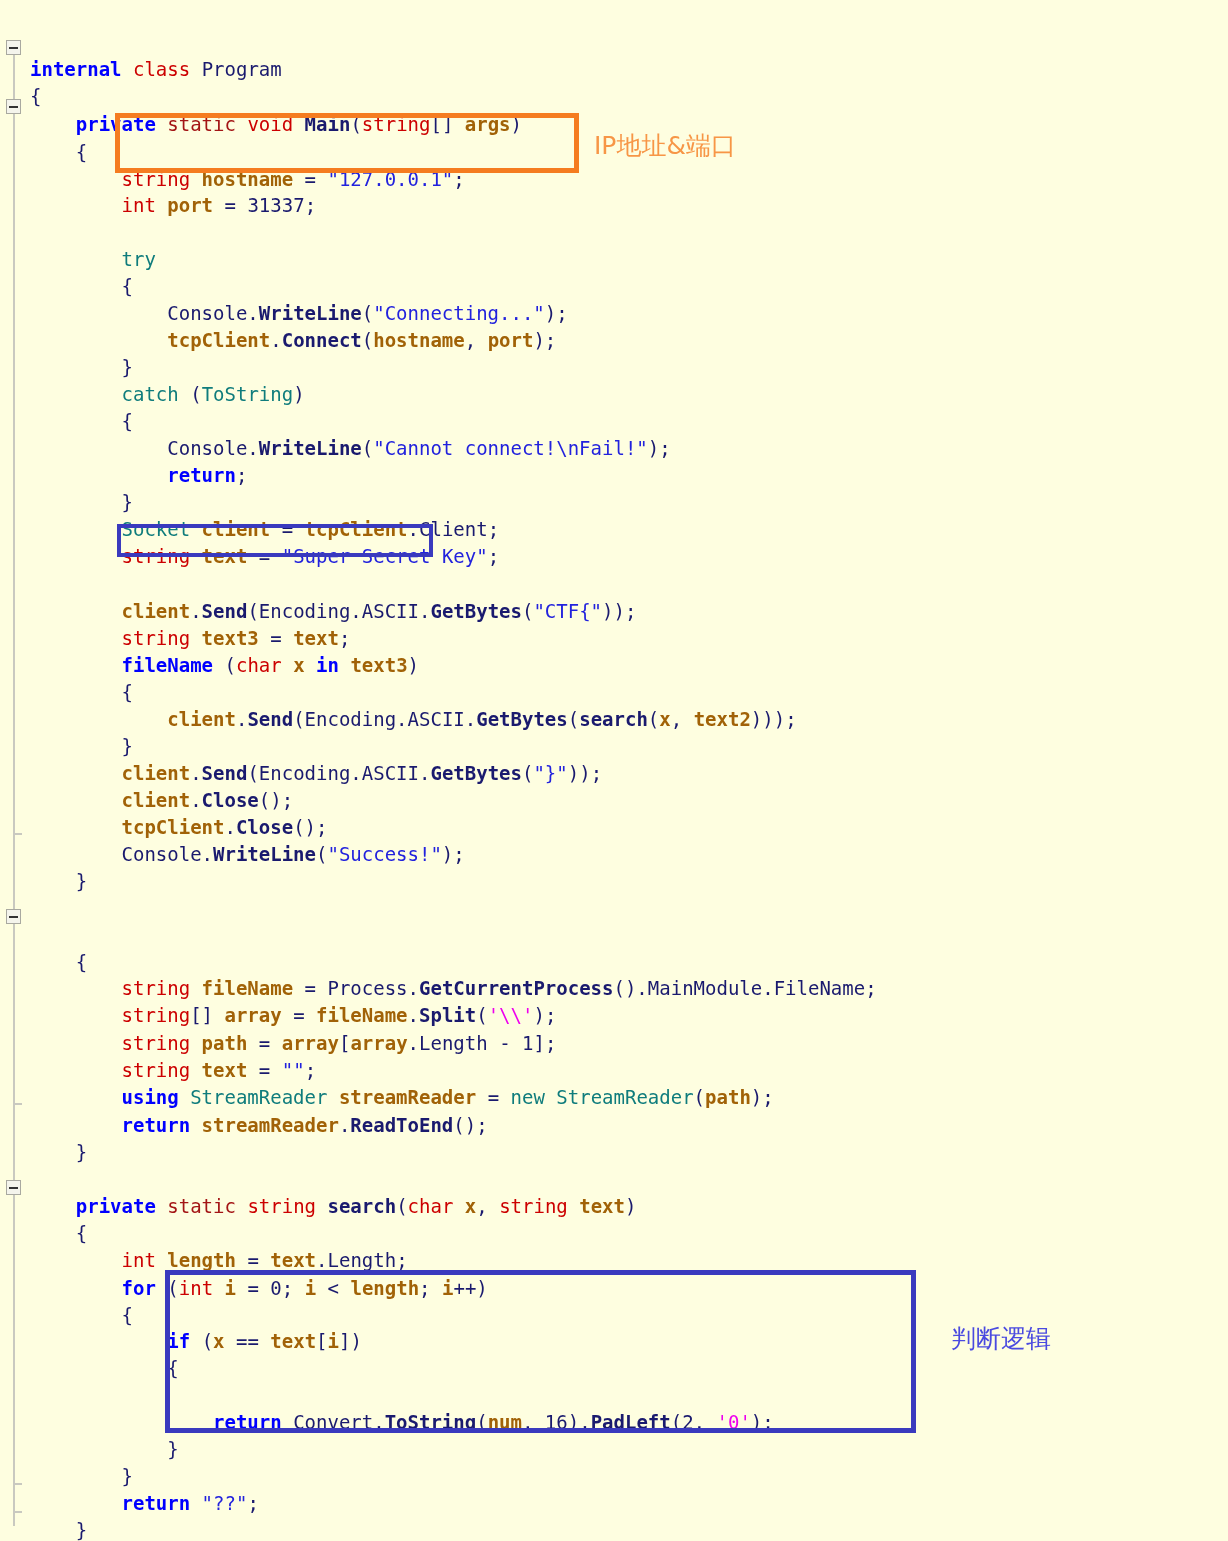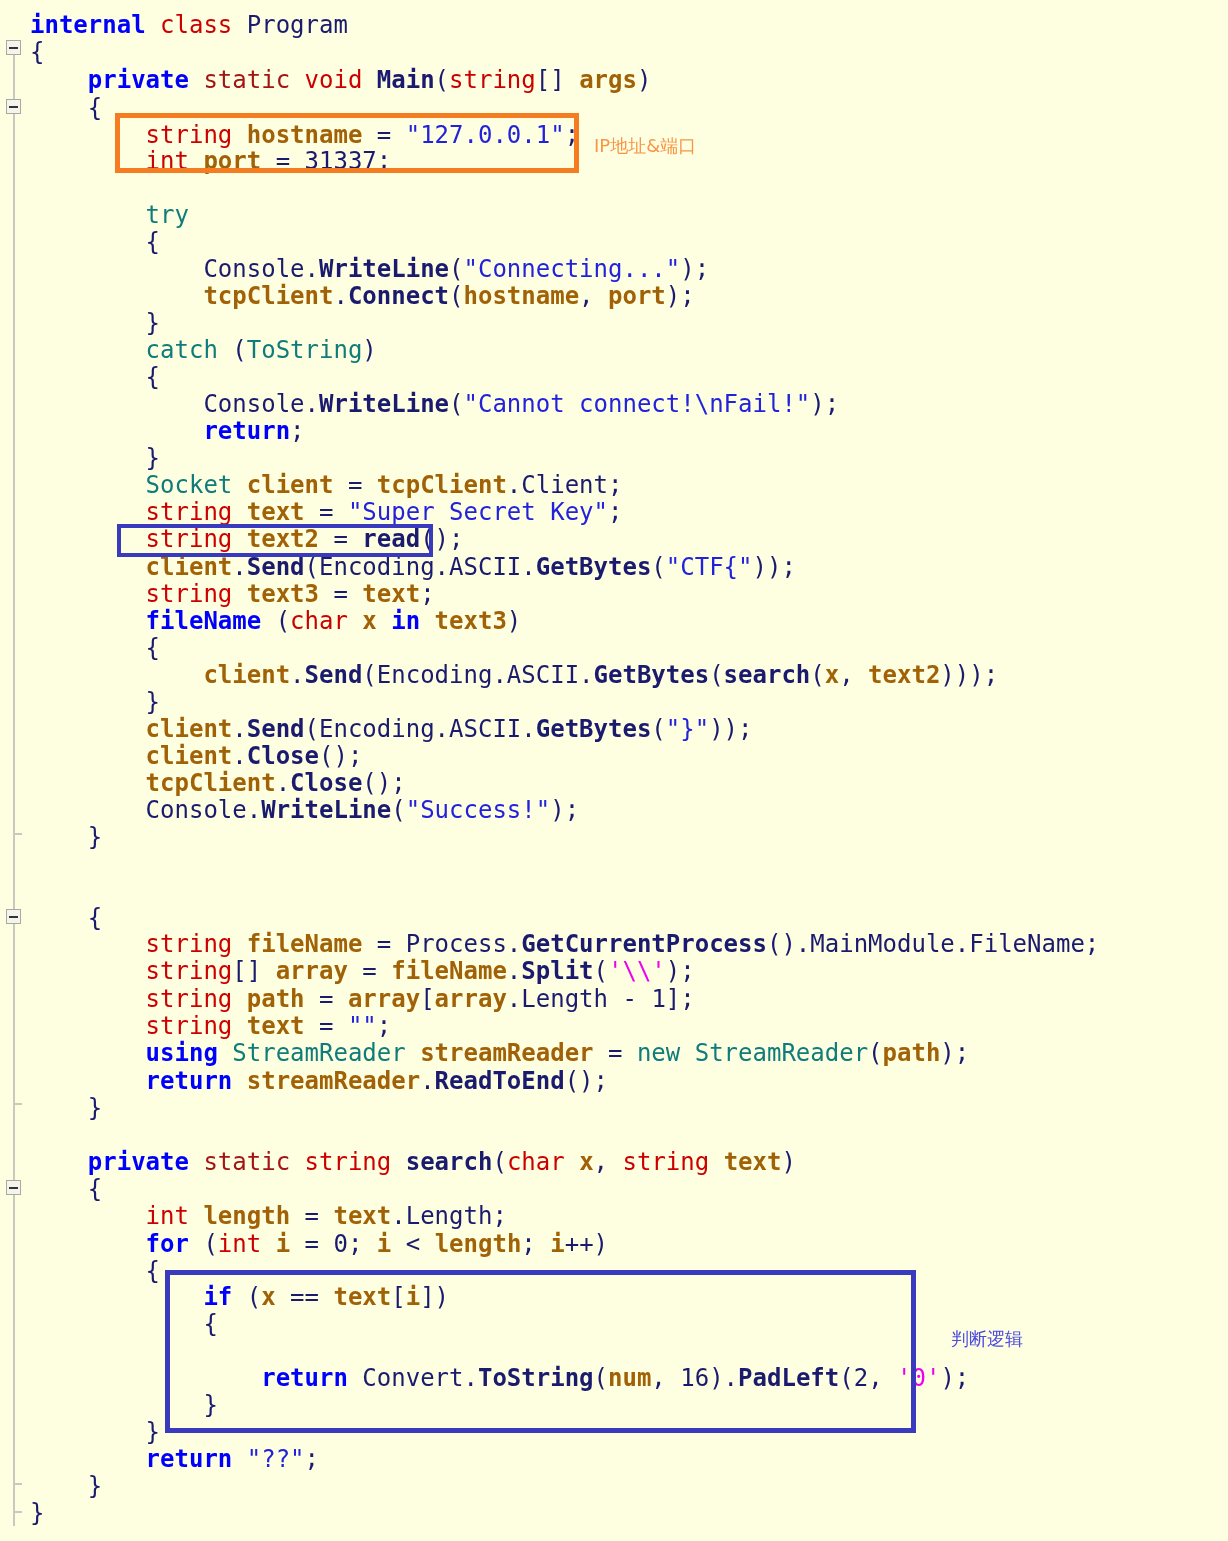--- a/index.html
+++ b/index.html
@@ -21,24 +21,25 @@
     border:1px solid #A9A9A0;background:#F4F4EC;box-sizing:border-box;
   }
   .fold-box:after{
     content:"";position:absolute;left:2px;top:6px;width:9px;height:2px;background:#333;
   }
   .fold-tick{position:absolute;left:13px;width:9px;height:2px;background:#C9C9C0;}
   
   .line{
     position:absolute;left:0;
     height:27px;line-height:27px;
-    font-size:24px;
+    font-size:19px;
     white-space:pre;
     letter-spacing:0px;
     color:#1A1A6E;
+    margin-top:44px;
   }
   
   .kw   {color:#0000FF;font-weight:bold;}        
   .kw2  {color:#CC0000;}                          
   .type {color:#0F7C7C;}                          
   .id   {color:#a16207;font-weight:bold;}                          
   .mem  {color:#1A1A6E;font-weight:bold;}         
   .cls  {color:#1A1A6E;}                          
   .str  {color:#2222DD;}                          
   .num  {color:#1A1A6E;}                          
@@ -46,21 +47,21 @@
   .pun  {color:#1A1A6E;}
   .ret  {color:#0000FF;font-weight:bold;}
   
   .box{position:absolute;box-sizing:border-box;background:transparent;pointer-events:none;}
   .box-orange{border:5px solid #F57C20;}
   .box-blue{border:5px solid #3A3ABE;}
   .box-blue-thin{border:4px solid #3A3ABE;}
   .anno{
     position:absolute;white-space:pre;
     font-family:"DejaVu Sans","Liberation Sans",sans-serif;
-    font-size:18px;line-height:30px;
+    font-size:25px;line-height:30px;
   }
   .anno-orange{color:#F79646;}
   .anno-blue{color:#4A4AE0;}
 </style>
 </head>
 <body>
 
 <div id="code-surface">
 
   <div class="gutter-line" style="top:46px;height:1480px;"></div>
@@ -86,21 +87,20 @@
   <div class="line" style="top:256px;left:30px;">            <span class="cls">Console</span><span class="pun">.</span><span class="mem">WriteLine</span><span class="pun">(</span><span class="str">"Connecting..."</span><span class="pun">);</span></div>
   <div class="line" style="top:283px;left:30px;">            <span class="id">tcpClient</span><span class="pun">.</span><span class="mem">Connect</span><span class="pun">(</span><span class="id">hostname</span><span class="pun">, </span><span class="id">port</span><span class="pun">);</span></div>
   <div class="line" style="top:310px;left:30px;">        <span class="pun">}</span></div>
   <div class="line" style="top:337px;left:30px;">        <span class="type">catch</span> <span class="pun">(</span><span class="type">ToString</span><span class="pun">)</span></div>
   <div class="line" style="top:364px;left:30px;">        <span class="pun">{</span></div>
   <div class="line" style="top:391px;left:30px;">            <span class="cls">Console</span><span class="pun">.</span><span class="mem">WriteLine</span><span class="pun">(</span><span class="str">"Cannot connect!\nFail!"</span><span class="pun">);</span></div>
   <div class="line" style="top:418px;left:30px;">            <span class="ret">return</span><span class="pun">;</span></div>
   <div class="line" style="top:445px;left:30px;">        <span class="pun">}</span></div>
   <div class="line" style="top:472px;left:30px;">        <span class="type">Socket</span> <span class="id">client</span> <span class="pun">=</span> <span class="id">tcpClient</span><span class="pun">.</span><span class="cls">Client</span><span class="pun">;</span></div>
   <div class="line" style="top:499px;left:30px;">        <span class="kw2">string</span> <span class="id">text</span> <span class="pun">=</span> <span class="str">"Super Secret Key"</span><span class="pun">;</span></div>
-  <div class="line" style="top:526px;left:30px;">        <span class="kw2">string</span> <span class="id">text2</span> <span class="pun">=</span> <span class="mem">read</span><span class="pun">();</span></div>
   <div class="line" style="top:554px;left:30px;">        <span class="id">client</span><span class="pun">.</span><span class="mem">Send</span><span class="pun">(</span><span class="cls">Encoding</span><span class="pun">.</span><span class="cls">ASCII</span><span class="pun">.</span><span class="mem">GetBytes</span><span class="pun">(</span><span class="str">"CTF{"</span><span class="pun">));</span></div>
   <div class="line" style="top:581px;left:30px;">        <span class="kw2">string</span> <span class="id">text3</span> <span class="pun">=</span> <span class="id">text</span><span class="pun">;</span></div>
   <div class="line" style="top:608px;left:30px;">        <span class="kw">fileName</span> <span class="pun">(</span><span class="kw2">char</span> <span class="id">x</span> <span class="kw">in</span> <span class="id">text3</span><span class="pun">)</span></div>
   <div class="line" style="top:635px;left:30px;">        <span class="pun">{</span></div>
   <div class="line" style="top:662px;left:30px;">            <span class="id">client</span><span class="pun">.</span><span class="mem">Send</span><span class="pun">(</span><span class="cls">Encoding</span><span class="pun">.</span><span class="cls">ASCII</span><span class="pun">.</span><span class="mem">GetBytes</span><span class="pun">(</span><span class="mem">search</span><span class="pun">(</span><span class="id">x</span><span class="pun">, </span><span class="id">text2</span><span class="pun">)));</span></div>
   <div class="line" style="top:689px;left:30px;">        <span class="pun">}</span></div>
   <div class="line" style="top:716px;left:30px;">        <span class="id">client</span><span class="pun">.</span><span class="mem">Send</span><span class="pun">(</span><span class="cls">Encoding</span><span class="pun">.</span><span class="cls">ASCII</span><span class="pun">.</span><span class="mem">GetBytes</span><span class="pun">(</span><span class="str">"}"</span><span class="pun">));</span></div>
   <div class="line" style="top:743px;left:30px;">        <span class="id">client</span><span class="pun">.</span><span class="mem">Close</span><span class="pun">();</span></div>
   <div class="line" style="top:770px;left:30px;">        <span class="id">tcpClient</span><span class="pun">.</span><span class="mem">Close</span><span class="pun">();</span></div>
   <div class="line" style="top:797px;left:30px;">        <span class="cls">Console</span><span class="pun">.</span><span class="mem">WriteLine</span><span class="pun">(</span><span class="str">"Success!"</span><span class="pun">);</span></div>

